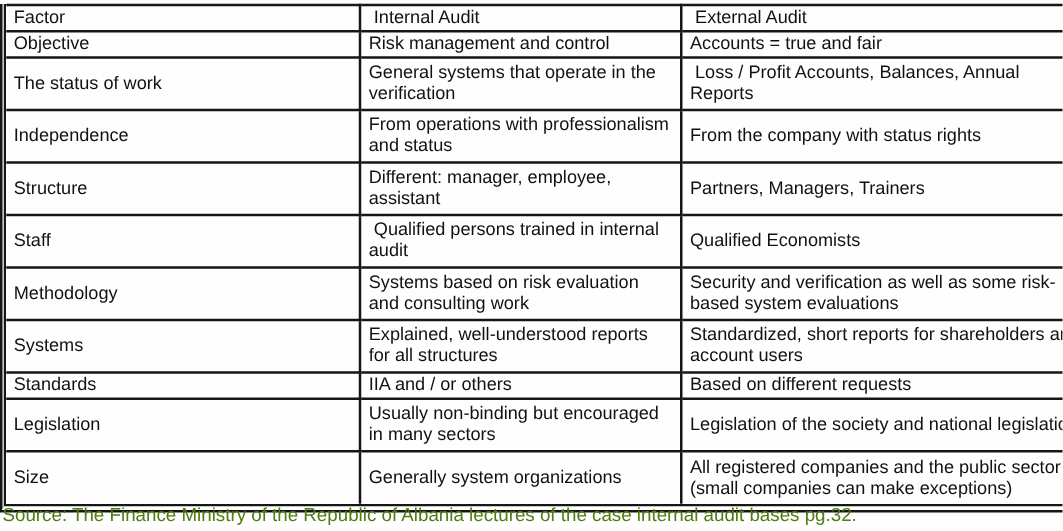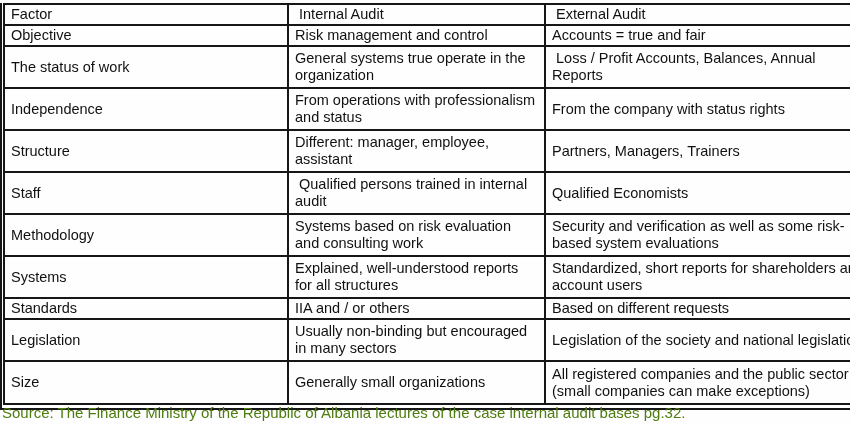--- a/index.html
+++ b/index.html
@@ -107,21 +107,21 @@
     </thead>
     <tbody>
   <tr>
     <td>Objective</td>
     <td>Risk management and control</td>
     <td>Accounts = true and fair</td>
   </tr>
 
   <tr>
     <td>The status of work</td>
-    <td>General systems true operate in the organization</td>
+    <td>General systems that operate in the verification</td>
     <td> Loss / Profit Accounts, Balances, Annual Reports</td>
   </tr>
 
   <tr>
     <td>Independence</td>
     <td>From operations with professionalism and status</td>
     <td>From the company with status rights</td>
   </tr>
 
   <tr>
@@ -155,21 +155,21 @@
   </tr>
 
   <tr>
     <td>Legislation</td>
     <td>Usually non-binding but encouraged in many sectors</td>
     <td>Legislation of the society and national legislation</td>
   </tr>
 
   <tr>
     <td>Size</td>
-    <td>Generally small organizations</td>
+    <td>Generally system organizations</td>
     <td>All registered companies and the public sector (small companies can make exceptions)</td>
   </tr>
 </tbody>
   </table>
 </div>
 
 <div class="watermark">
 </div>
 
 <div class="source-line">Source: The Finance Ministry of the Republic of Albania lectures of the case internal audit bases pg.32.</div>

